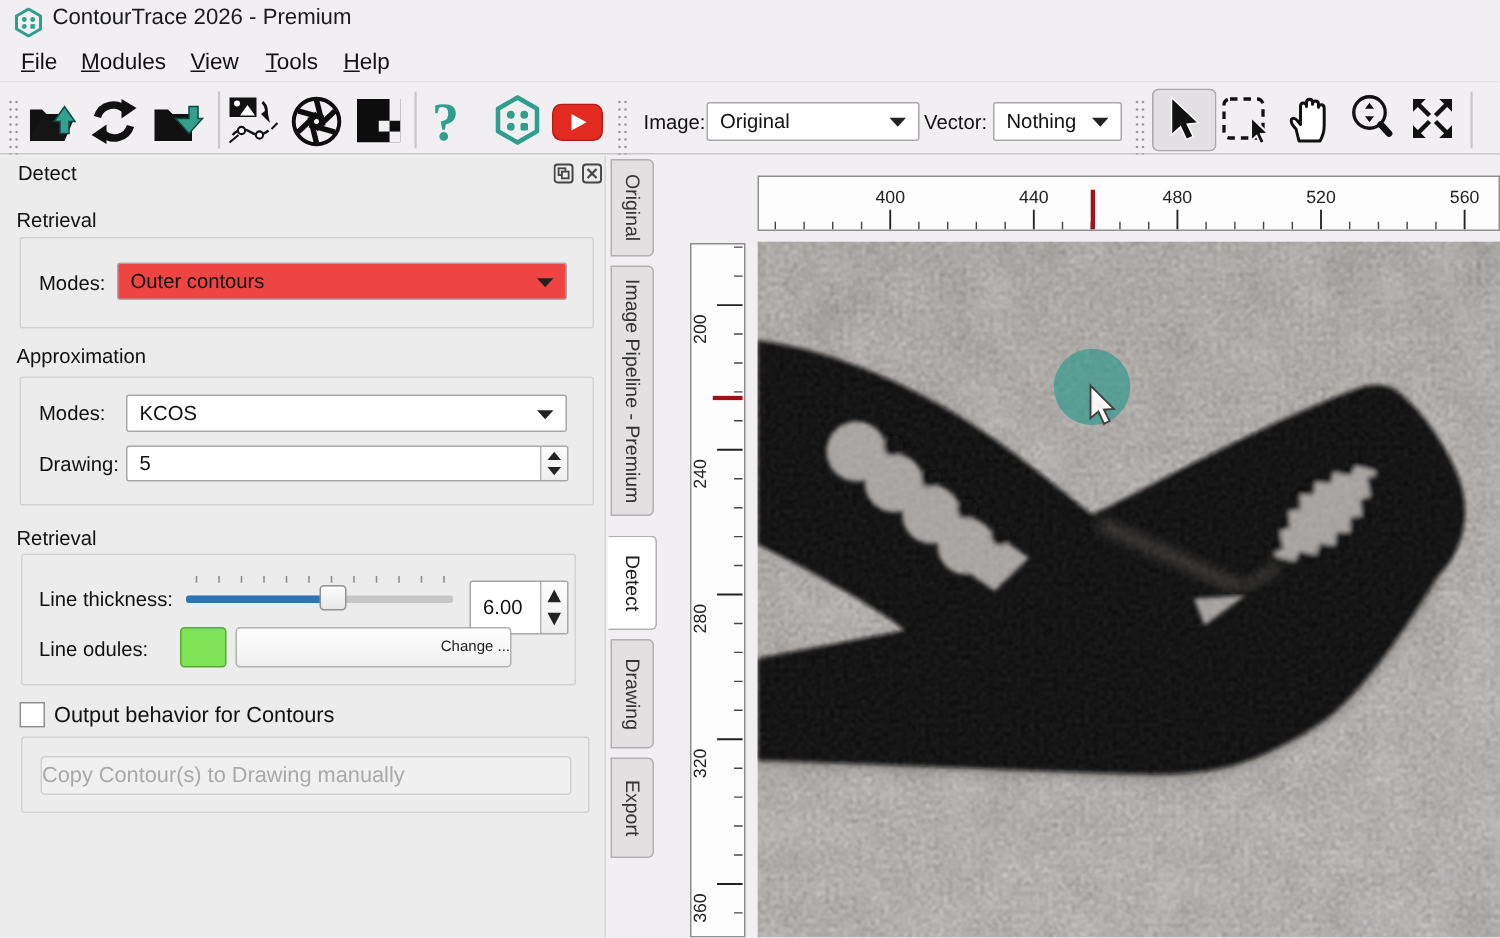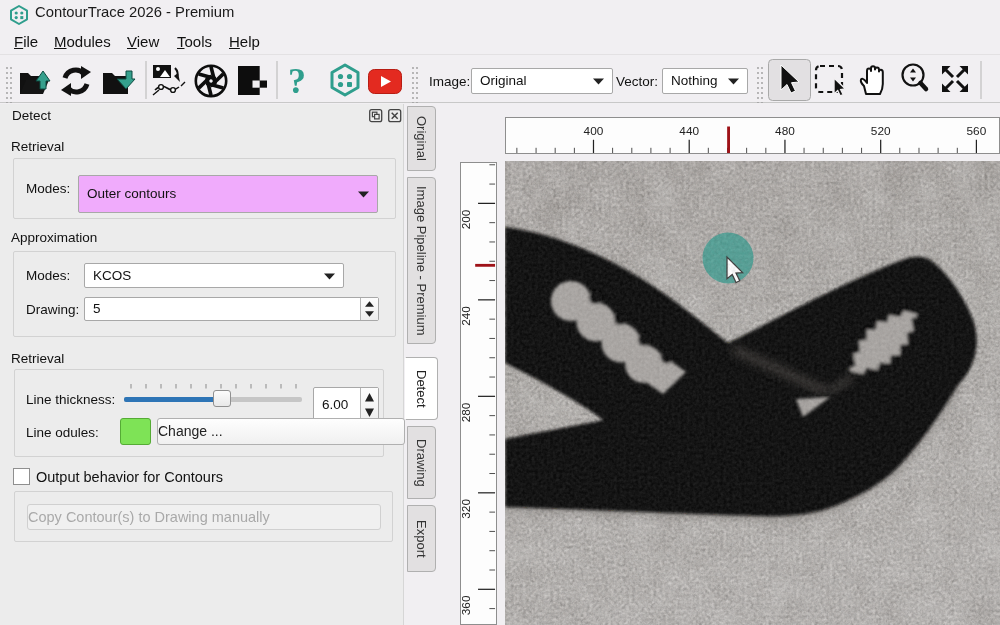--- a/index.html
+++ b/index.html
@@ -185,30 +185,30 @@
 <svg width="34" height="15" class="abs" style="left:369px;top:108px" viewBox="0 0 34 15">
 <rect x="0.7" y="1.7" width="12" height="12" rx="2" fill="none" stroke="#444" stroke-width="1.3"></rect>
 <rect x="3.4" y="4.2" width="4.5" height="4.5" fill="none" stroke="#444" stroke-width="1.2"></rect>
 <rect x="5.6" y="6.4" width="4.5" height="4.5" fill="#eee" stroke="#444" stroke-width="1.2"></rect>
 <rect x="19.7" y="1.7" width="12" height="12" rx="2" fill="none" stroke="#444" stroke-width="1.3"></rect>
 <path d="M22.7,4.7 L28.7,10.7 M28.7,4.7 L22.7,10.7" stroke="#444" stroke-width="1.5"></path>
 </svg>
 <div class="abs" style="left:11px;top:139px;font-size:13.5px;color:#111">Retrieval</div>
 <div class="abs" style="left:13px;top:158px;width:383px;height:61px;border:1px solid #d2d2d2;border-radius:2px;box-sizing:border-box"></div>
 <div class="abs" style="left:26px;top:181px;font-size:13.5px;color:#111">Modes:</div>
-<div style="position:absolute;left:78px;top:175px;width:300px;height:38px;background:#f0abfc;border:1px solid #a8a8a8;border-radius:2px;box-sizing:border-box">
+<div style="position:absolute;left:78px;top:175px;width:300px;height:25px;background:#ef4444;border:1px solid #a8a8a8;border-radius:2px;box-sizing:border-box">
     <div style="position:absolute;left:8px;top:50%;transform:translateY(-52%);font-size:13.5px;color:#111">Outer contours</div>
     <svg width="11" height="7" viewBox="0 0 11 7" style="position:absolute;right:8px;top:50%;margin-top:-3px">
       <polygon points="0,0.5 11,0.5 5.5,6.5" fill="#222"></polygon>
     </svg>
   </div>
 <div class="abs" style="left:11px;top:230px;font-size:13.5px;color:#111">Approximation</div>
 <div class="abs" style="left:13px;top:251px;width:383px;height:86px;border:1px solid #d2d2d2;border-radius:2px;box-sizing:border-box"></div>
 <div class="abs" style="left:26px;top:268px;font-size:13.5px;color:#111">Modes:</div>
-<div style="position:absolute;left:84px;top:263px;width:260px;height:25px;background:#fff;border:1px solid #a8a8a8;border-radius:2px;box-sizing:border-box">
+<div style="position:absolute;left:84px;top:263px;width:294px;height:25px;background:#fff;border:1px solid #a8a8a8;border-radius:2px;box-sizing:border-box">
     <div style="position:absolute;left:8px;top:50%;transform:translateY(-52%);font-size:13.5px;color:#111">KCOS</div>
     <svg width="11" height="7" viewBox="0 0 11 7" style="position:absolute;right:8px;top:50%;margin-top:-3px">
       <polygon points="0,0.5 11,0.5 5.5,6.5" fill="#222"></polygon>
     </svg>
   </div>
 <div class="abs" style="left:26px;top:302px;font-size:13.5px;color:#111">Drawing:</div>
 <div style="position:absolute;left:84px;top:297px;width:295px;height:24px;background:#fff;border:1px solid #a8a8a8;border-radius:2px;box-sizing:border-box">
     <div style="position:absolute;left:8px;top:50%;transform:translateY(-52%);font-size:13.5px;color:#111">5</div>
     <div style="position:absolute;right:0;top:0;bottom:0;width:17px;border-left:1px solid #b5b5b5;background:linear-gradient(#fdfdfd,#eee)"><svg width="17" height="100%" viewBox="0 0 17 24" preserveAspectRatio="none">
         <polygon points="4,9.5 13,9.5 8.5,3.5" fill="#222"></polygon>
@@ -237,21 +237,21 @@
 <div class="abs" style="left:213px;top:390px;width:18px;height:17px;background:linear-gradient(#fcfcfc,#e8e8e8);border:1px solid #909090;border-radius:3px;box-sizing:border-box"></div>
 <div style="position:absolute;left:313px;top:387px;width:66px;height:36px;background:#fff;border:1px solid #a8a8a8;border-radius:2px;box-sizing:border-box">
     <div style="position:absolute;left:8px;top:50%;transform:translateY(-52%);font-size:13.5px;color:#111">6.00</div>
     <div style="position:absolute;right:0;top:0;bottom:0;width:17px;border-left:1px solid #b5b5b5;background:linear-gradient(#fdfdfd,#eee)"><svg width="17" height="100%" viewBox="0 0 17 24" preserveAspectRatio="none">
         <polygon points="4,9.5 13,9.5 8.5,3.5" fill="#222"></polygon>
         <polygon points="4,14.5 13,14.5 8.5,20.5" fill="#222"></polygon>
       </svg></div>
   </div>
 <div class="abs" style="left:26px;top:425px;font-size:13.5px;color:#111">Line odules:</div>
 <div class="abs" style="left:120px;top:418px;width:31px;height:27px;background:#7ee356;border:1px solid #55ab35;border-radius:3px;box-sizing:border-box"></div>
-<div class="abs" style="left:157px;top:418px;width:248px;height:27px;background:linear-gradient(#fefefe,#f0f0f0);border:1px solid #b0b0b0;border-radius:3px;box-sizing:border-box;text-align:left;font-size:14px;color:#222;line-height:25px">Change ...</div>
+<div class="abs" style="left:157px;top:418px;width:184px;height:27px;background:linear-gradient(#fefefe,#f0f0f0);border:1px solid #b0b0b0;border-radius:3px;box-sizing:border-box;text-align:right;font-size:10px;color:#222;line-height:25px">Change ...</div>
 <div class="abs" style="left:13px;top:468px;width:17px;height:17px;background:#fff;border:1px solid #8f8f8f;box-sizing:border-box"></div>
 <div class="abs" style="left:36px;top:469px;font-size:14.5px;color:#111">Output behavior for Contours</div>
 <div class="abs" style="left:14px;top:491px;width:379px;height:51px;border:1px solid #d2d2d2;border-radius:2px;box-sizing:border-box"></div>
 <div class="abs" style="left:27px;top:504px;width:354px;height:26px;background:#f0f0f0;border:1px solid #d0d0d0;border-radius:3px;box-sizing:border-box;text-align:left;font-size:14.5px;color:#a9a9a9;line-height:24px">Copy Contour(s) to Drawing manually</div>
 
 <div style="position:absolute;left:407px;top:106px;width:29px;height:65px;background:#e2e0e1;border:1px solid #b0b0b0;border-radius:0 4px 4px 0;box-sizing:border-box;display:flex;align-items:center;justify-content:center;z-index:2">
     <span style="writing-mode:vertical-rl;font-size:13px;color:#333;white-space:nowrap">Original</span>
   </div>
 <div style="position:absolute;left:407px;top:177px;width:29px;height:167px;background:#e2e0e1;border:1px solid #b0b0b0;border-radius:0 4px 4px 0;box-sizing:border-box;display:flex;align-items:center;justify-content:center;z-index:2">
     <span style="writing-mode:vertical-rl;font-size:13px;color:#333;white-space:nowrap">Image Pipeline - Premium</span>

